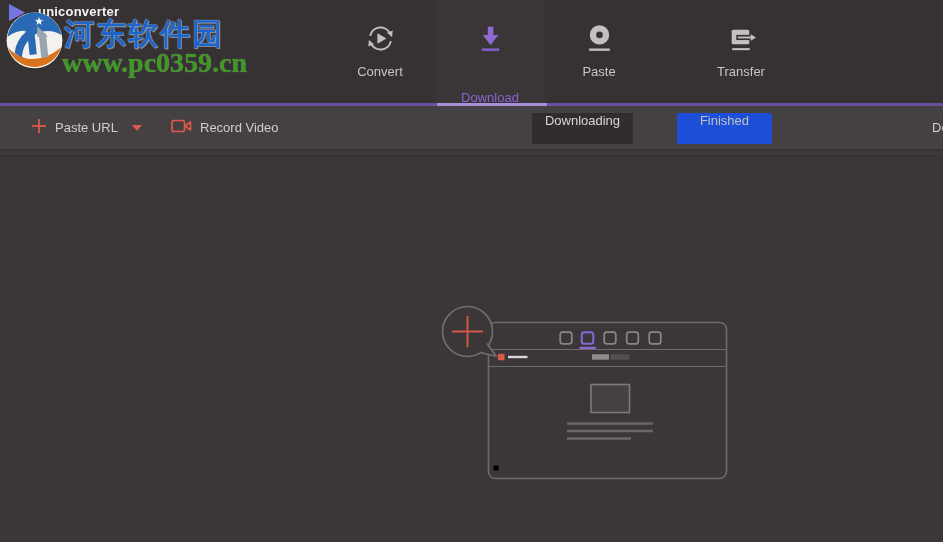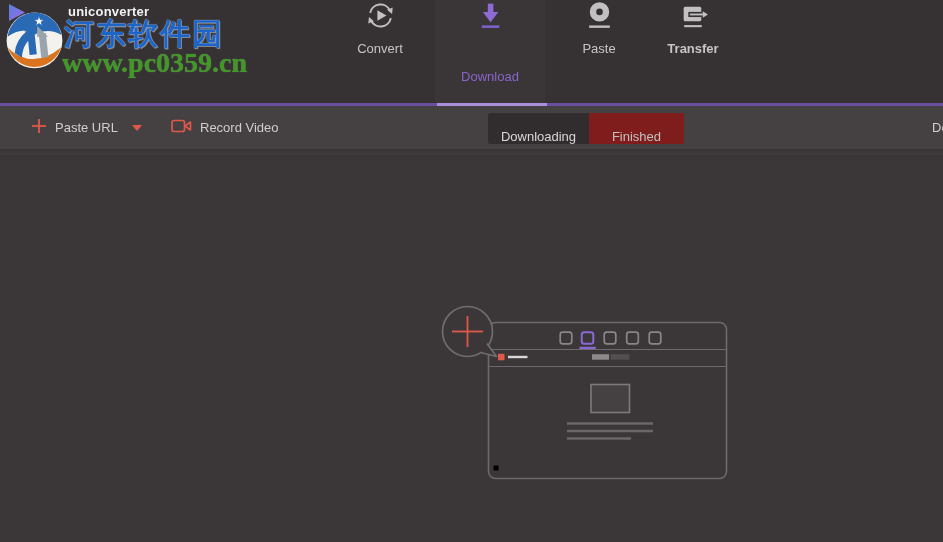--- a/index.html
+++ b/index.html
@@ -13,21 +13,21 @@
     -webkit-font-smoothing:antialiased;
   }
   
   .header {
     position:absolute; top:0; left:0; width:943px; height:103px;
     background:#363233;
   }
   .nav-tab {
     position:absolute; top:0; width:110px; height:103px;
     display:flex; flex-direction:column; align-items:center;
-    cursor:pointer;
+    padding-top:23px; cursor:pointer;
   }
   .nav-tab .icon-box { height:33px; display:flex; align-items:flex-start; justify-content:center; }
   .nav-tab .nav-label { margin-top:8px; font-size:13px; color:#c6c4c5; }
   .nav-tab.active { background:rgba(255,255,255,0.025); }
   .nav-tab.active .nav-label { color:#8a64cc; }
   .header-underline {
     position:absolute; top:103px; left:0; width:943px; height:3px;
     background:#6a4f9f;
   }
   .header-underline .bright {
@@ -53,35 +53,35 @@
   .caret-down {
     width:0; height:0; margin-left:6px;
     border-left:5px solid transparent; border-right:5px solid transparent;
     border-top:6px solid #e0584a;
   }
   .seg-control {
     position:absolute; left:488px; top:7px; height:31px;
     display:flex; border-radius:2px; overflow:hidden;
   }
   .seg {
-    height:31px; display:flex; align-items:flex-end; justify-content:center;
-    font-size:13px; cursor:pointer;
+    height:31px; display:flex; align-items:flex-start; justify-content:center;
+    font-size:13px; cursor:pointer;margin-left:44px;
   }
   .seg-downloading { width:101px; background:#312d2f; color:#d8d6d7; }
-  .seg-finished { width:95px; background:#7f1d1d; color:#c2c0c1; }
+  .seg-finished { width:95px; background:#1d4ed8; color:#c2c0c1; }
   .tb-right-clip {
     position:absolute; left:932px; top:0; height:43px; width:40px;
     display:flex; align-items:center; color:#cfcdce; font-size:13px;
     white-space:nowrap;
   }
   
   .play-logo { position:absolute; left:7px; top:3px; }
   .app-name {
     position:absolute; left:38px; top:4px;
-    font-size:13px; font-weight:bold; color:#f3f1f2; letter-spacing:0.2px;margin-left:30px;
+    font-size:13px; font-weight:bold; color:#f3f1f2; letter-spacing:0.2px;
   }
   .wm-logo { position:absolute; left:3px; top:8px; }
   .wm-cn {
     position:absolute; left:64px; top:14px;
     font-size:30px; font-weight:bold; color:#1c64c8;
     text-shadow:0 0 1px #e8f0ff, 1px 1px 0 rgba(255,255,255,0.35);
     letter-spacing:2px; white-space:nowrap;text-align:center;
   }
   .wm-url {
     position:absolute; left:62px; top:47px;
@@ -125,21 +125,21 @@
   <div class="nav-tab" style="left:544px;">
     <div class="icon-box">
       <svg width="31" height="31" viewBox="0 0 30 30">
         <circle cx="15" cy="11.5" r="6.3" fill="none" stroke="#c2c0c1" stroke-width="6.2"></circle>
         <line x1="5" y1="25.8" x2="25" y2="25.8" stroke="#c2c0c1" stroke-width="2.3"></line>
       </svg>
     </div>
     <div class="nav-label">Paste</div>
   </div>
 
-  <div class="nav-tab" style="left:638px;font-weight:bold;">
+  <div class="nav-tab" style="left:686px;">
     <div class="icon-box">
       <svg width="31" height="31" viewBox="0 0 30 30">
         <rect x="5.5" y="6.5" width="17" height="14" rx="1.5" fill="#c2c0c1"></rect>
         <rect x="10" y="11.5" width="12.5" height="5" fill="#363233"></rect>
         <line x1="11.5" y1="14" x2="25" y2="14" stroke="#c2c0c1" stroke-width="1.8"></line>
         <polygon points="24,10.8 29,14 24,17.2" fill="#c2c0c1"></polygon>
         <line x1="6" y1="25.3" x2="23" y2="25.3" stroke="#c2c0c1" stroke-width="2"></line>
       </svg>
     </div>
     <div class="nav-label">Transfer</div>

